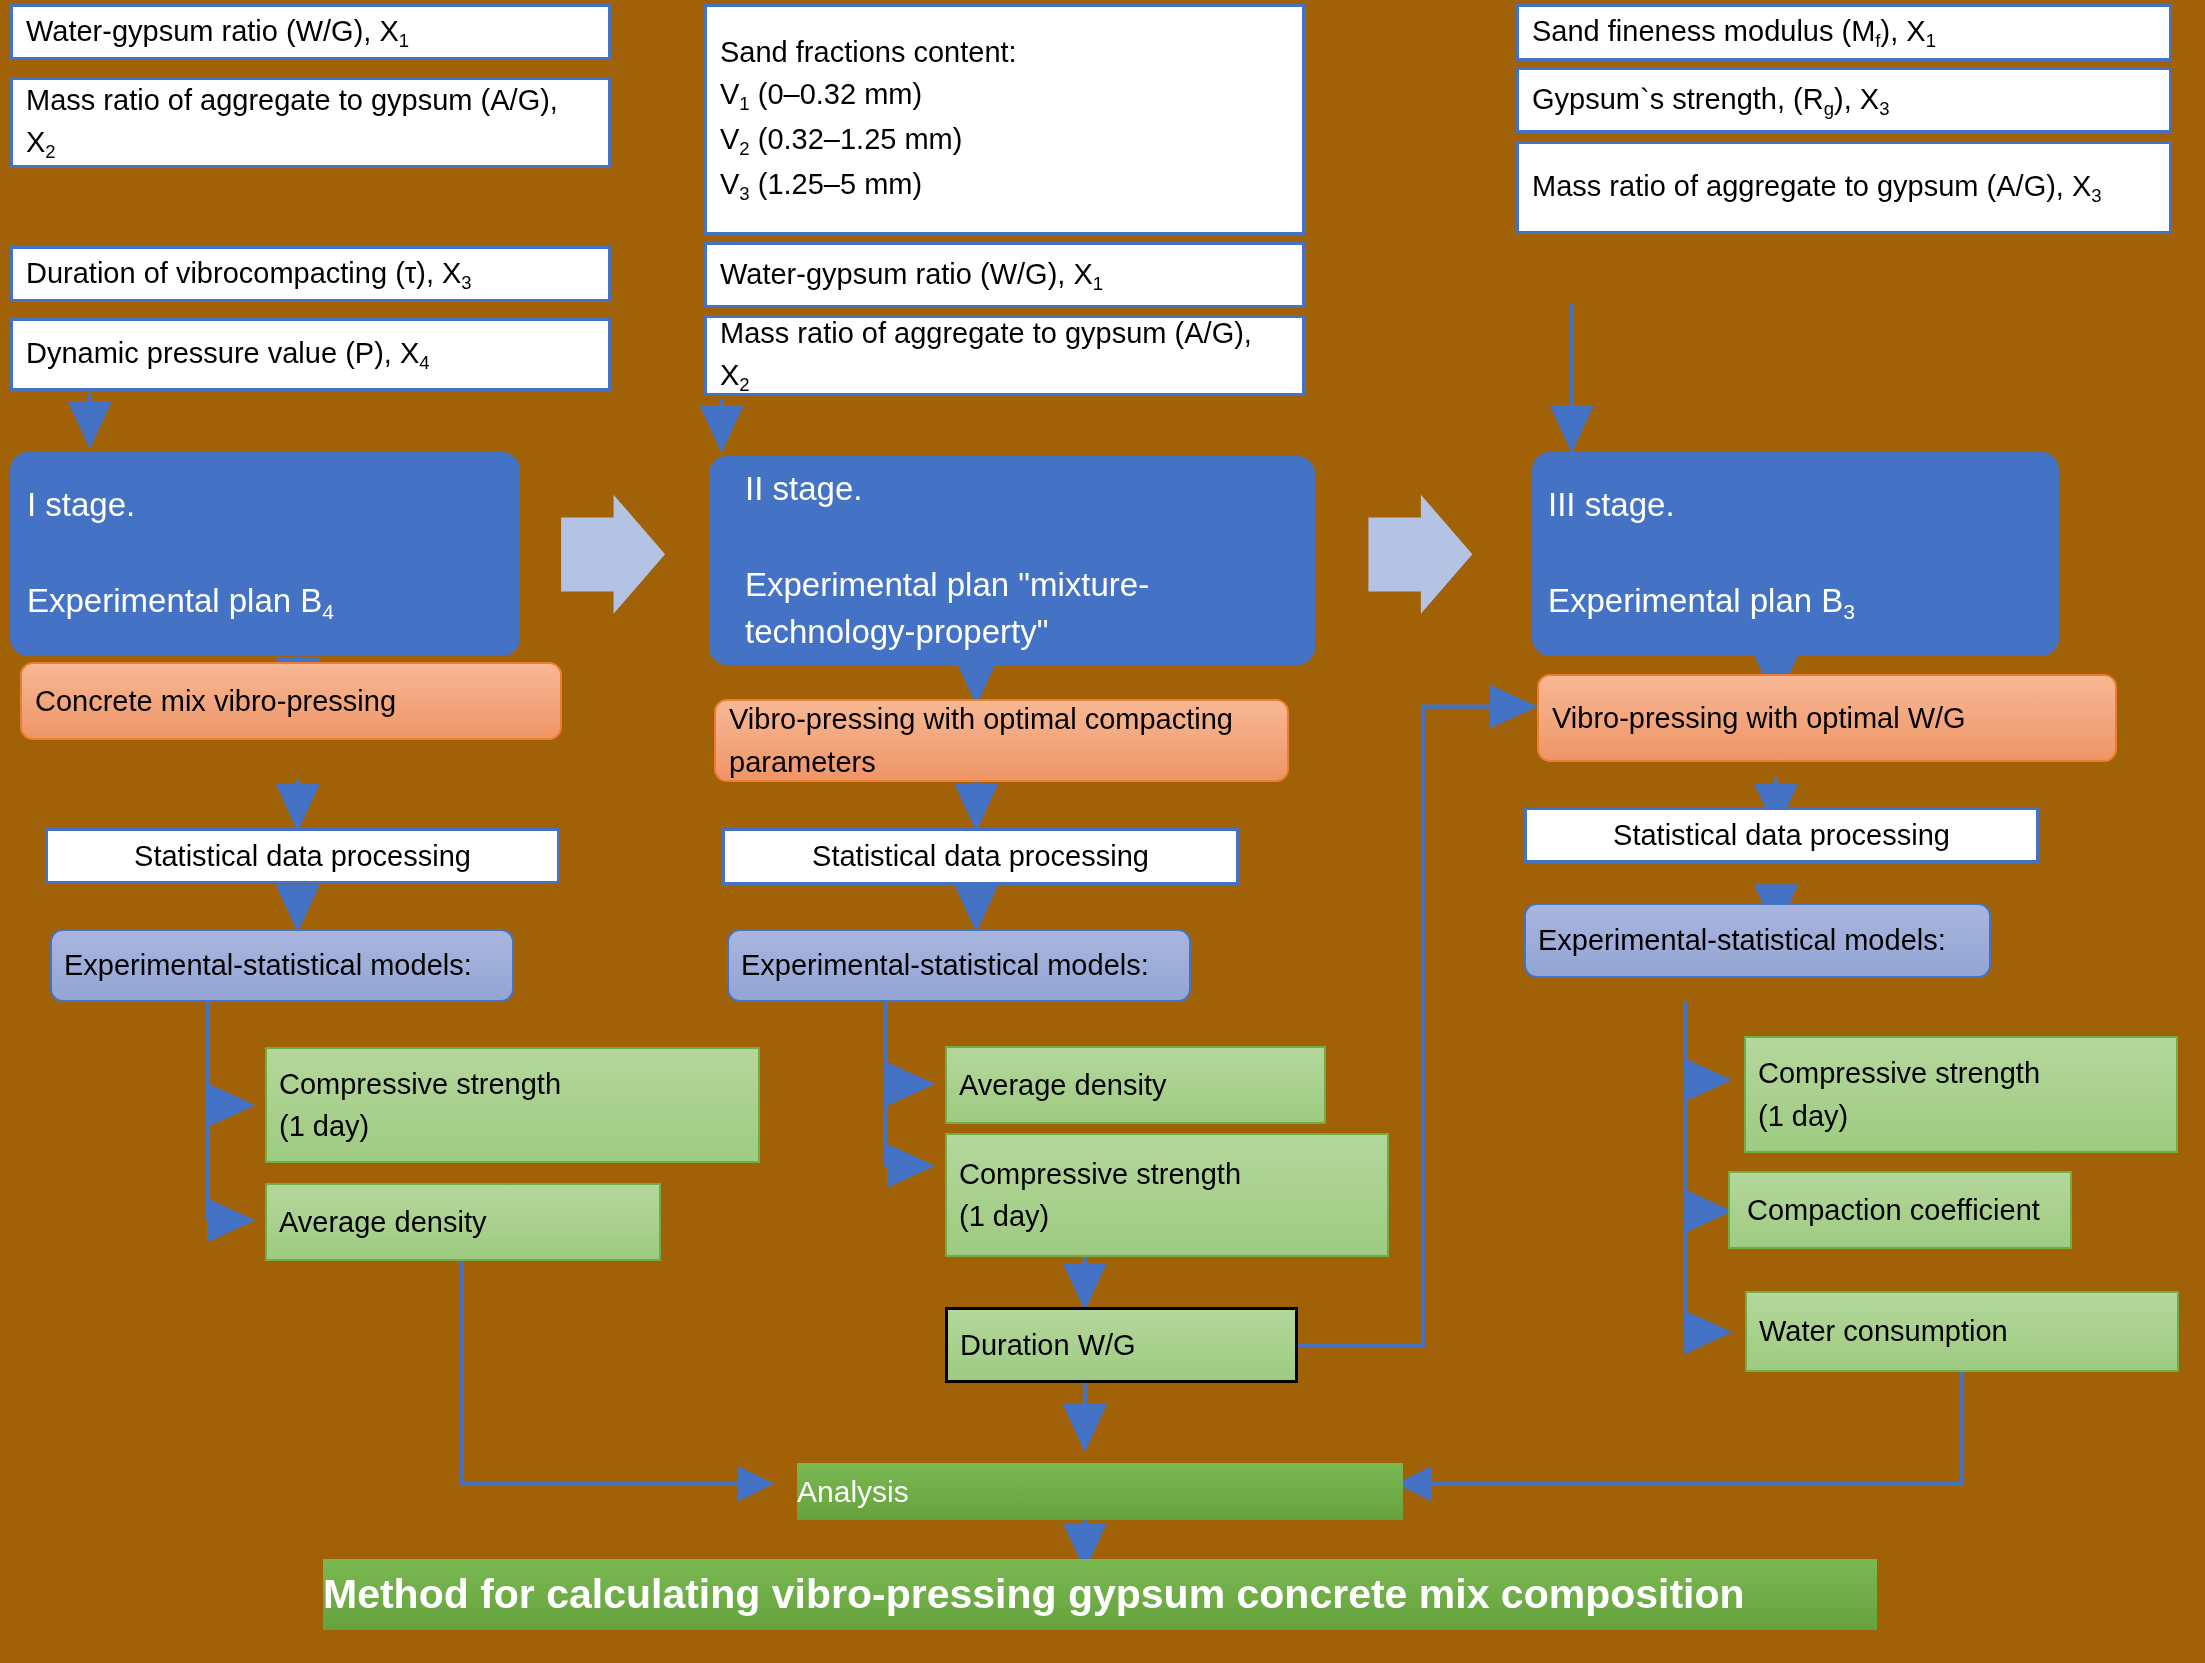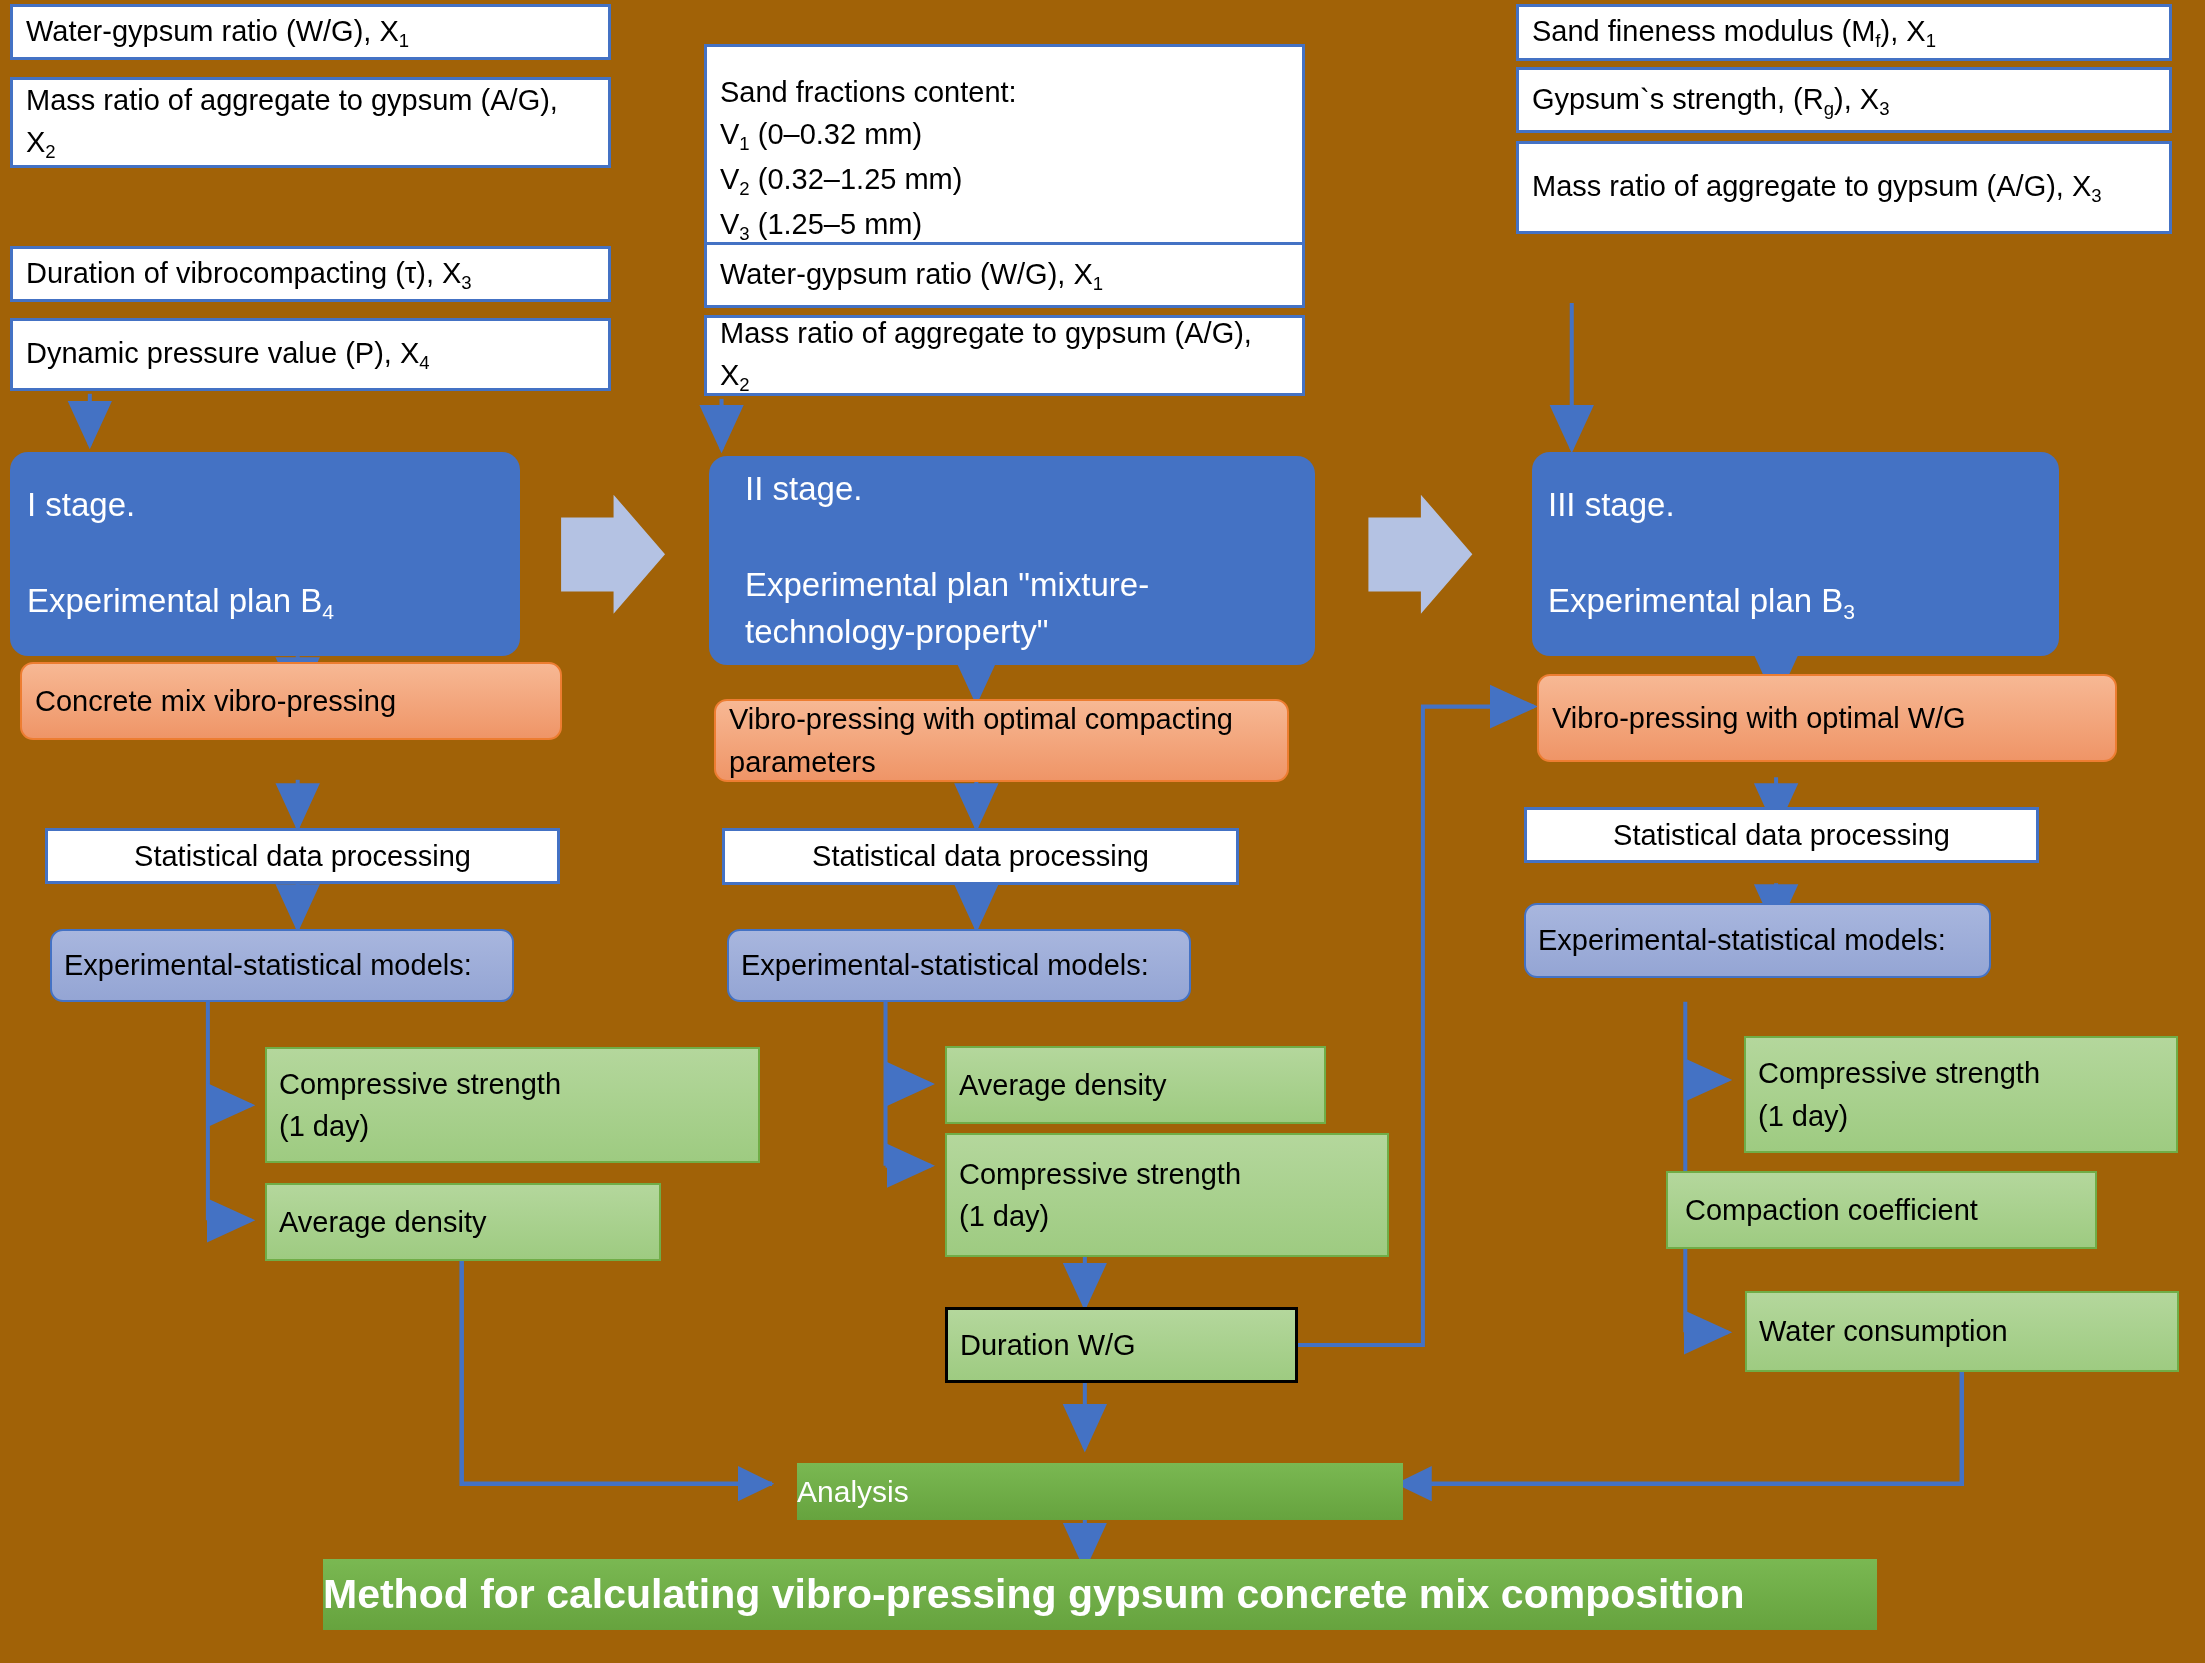--- a/index.html
+++ b/index.html
@@ -189,21 +189,21 @@
   </div>
 
   <div class="node greenbox" style="left:265px; top:1047px; width:495px; height:116px;">
     <span class="txt">Compressive strength<br>(1 day)</span>
   </div>
 
   <div class="node greenbox" style="left:265px; top:1183px; width:396px; height:78px;">
     <span class="txt">Average density</span>
   </div>
 
-  <div class="node inputbox" style="left:704px; top:4px; width:601px; height:231px;margin-top:40px;">
+  <div class="node inputbox" style="left:704px; top:4px; width:601px; height:231px;">
     <span class="txt">Sand fractions content:<br>V<sub>1</sub> (0–0.32 mm)<br>V<sub>2</sub> (0.32–1.25 mm)<br>V<sub>3</sub> (1.25–5 mm)</span>
   </div>
 
   <div class="node inputbox" style="left:704px; top:242px; width:601px; height:66px;">
     <span class="txt">Water-gypsum ratio (W/G), X<sub>1</sub></span>
   </div>
 
   <div class="node inputbox" style="left:704px; top:315px; width:601px; height:81px;">
     <span class="txt">Mass ratio of aggregate to gypsum (A/G), X<sub>2</sub></span>
   </div>
@@ -261,21 +261,21 @@
   </div>
 
   <div class="node modelbox" style="left:1524px; top:903px; width:467px; height:75px;">
     <span class="txt">Experimental-statistical models:</span>
   </div>
 
   <div class="node greenbox" style="left:1744px; top:1036px; width:434px; height:117px;">
     <span class="txt">Compressive strength<br>(1 day)</span>
   </div>
 
-  <div class="node greenbox" style="left:1666px; top:1171px; width:431px; height:78px;padding-left:17px;">
+  <div class="node greenbox" style="left:1728px; top:1171px; width:344px; height:78px;padding-left:17px;">
     <span class="txt">Compaction coefficient</span>
   </div>
 
   <div class="node greenbox" style="left:1745px; top:1291px; width:434px; height:81px;">
     <span class="txt">Water consumption</span>
   </div>
 
   <div class="node darkgreen" style="left:797px; top:1463px; width:606px; height:57px;">
     <span class="txt">Analysis</span>
   </div>

